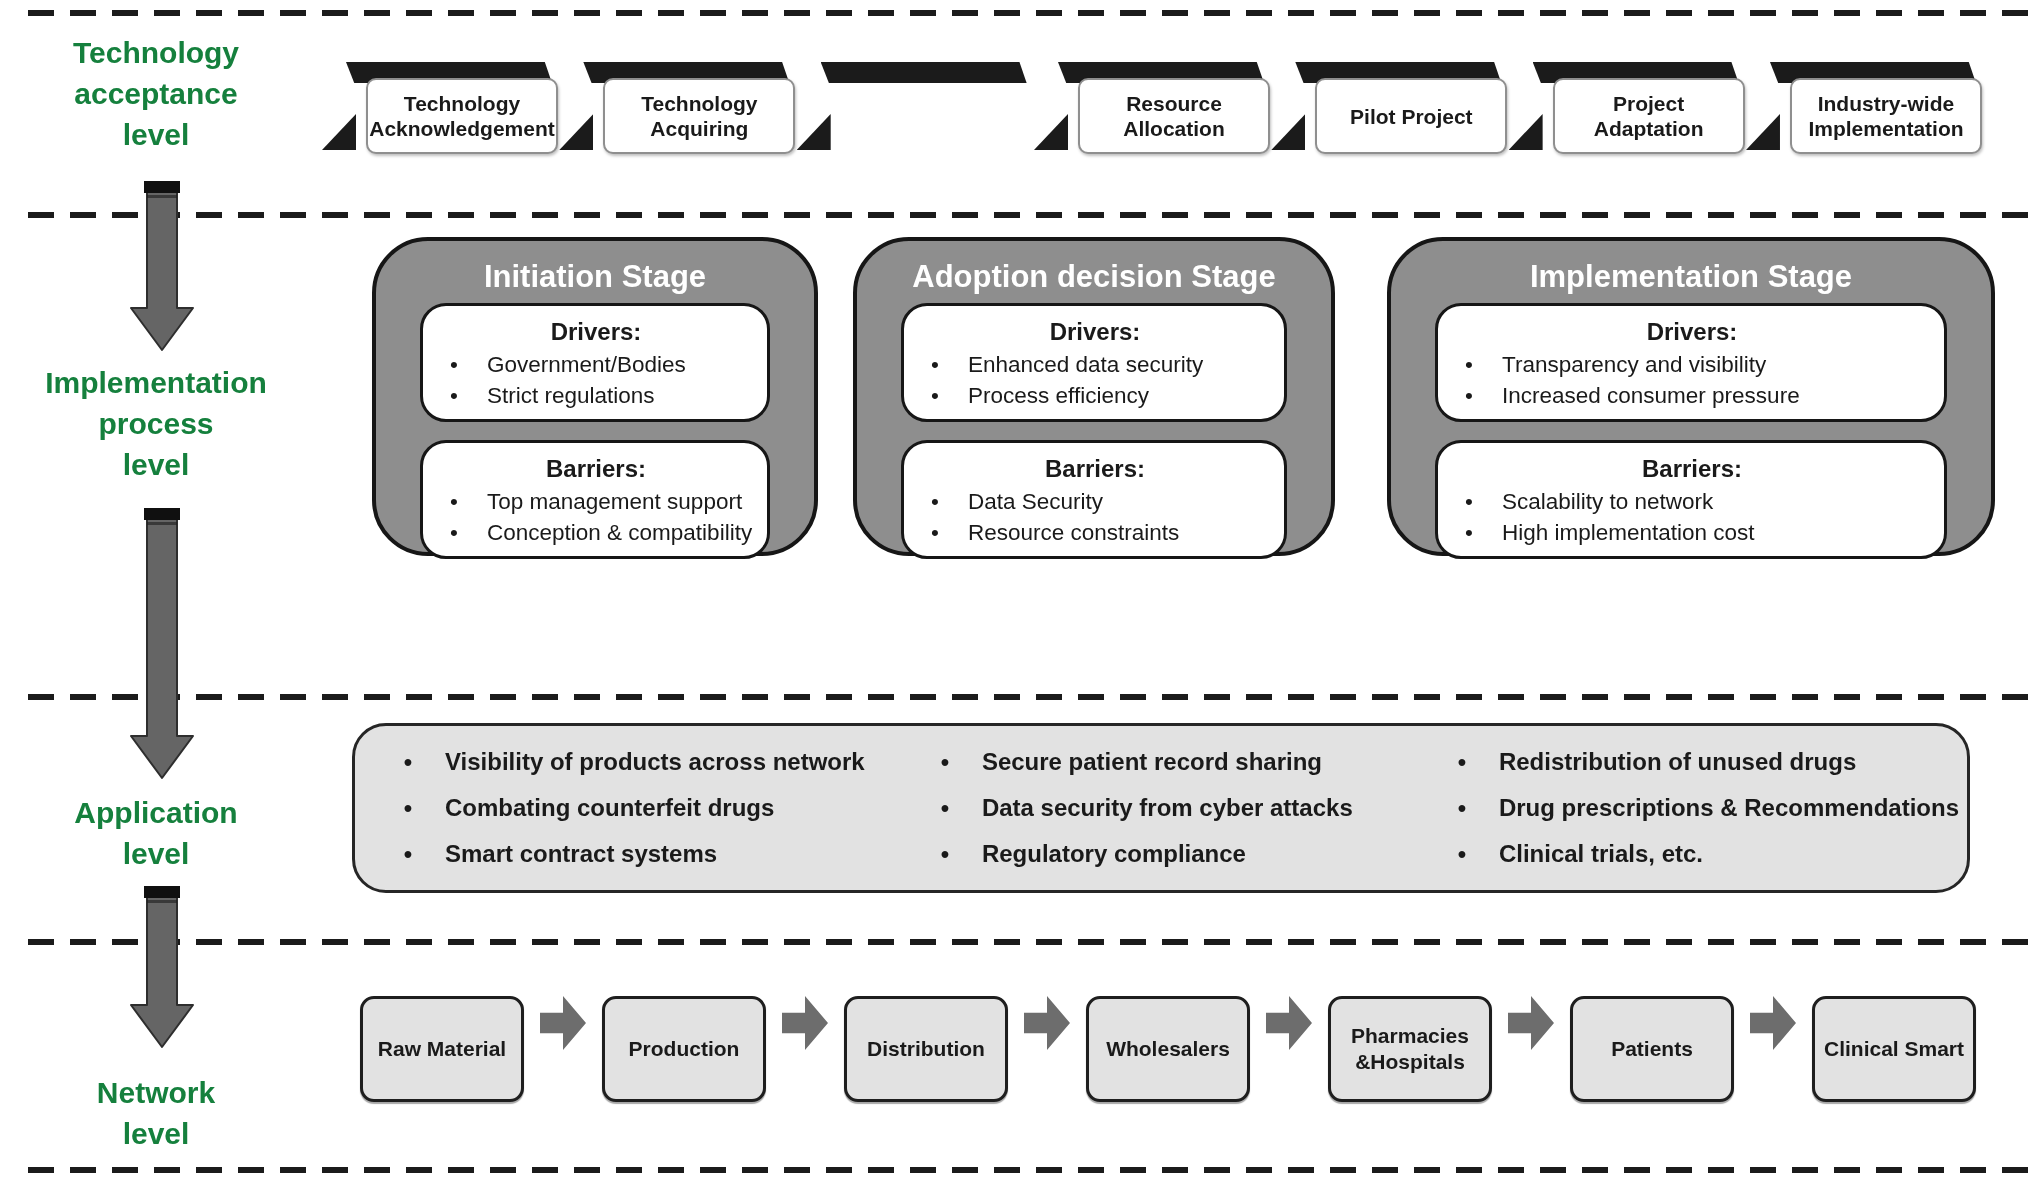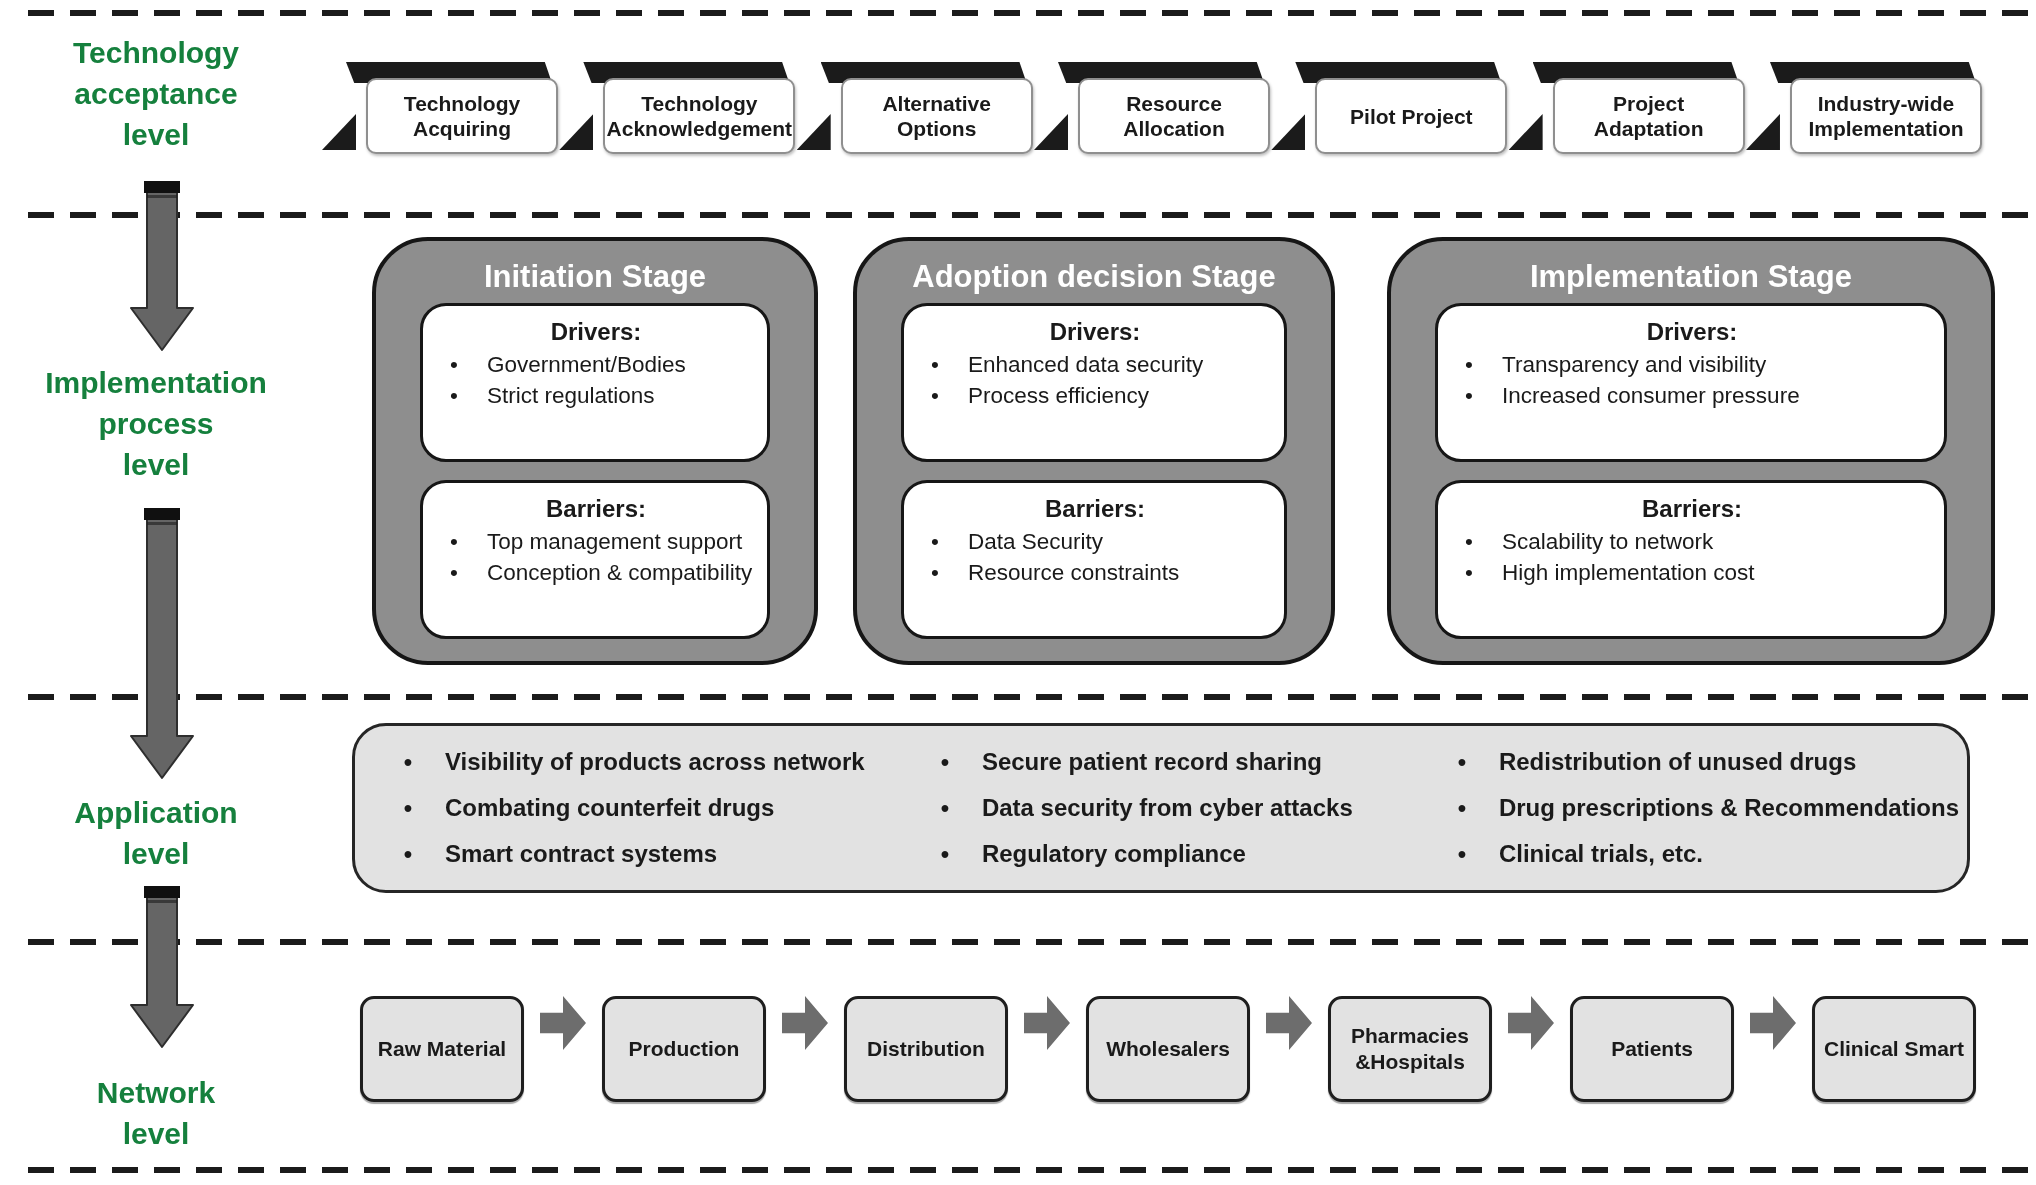--- a/index.html
+++ b/index.html
@@ -21,21 +21,21 @@
   .step{position:relative;width:200px;height:96px;flex:none;}
   .step-banner{position:absolute;top:0;left:-12px;right:6px;height:21px;background:#1b1b1b;
     clip-path:polygon(0 0,96.5% 0,100% 100%,4% 100%);}
   .step-tri{position:absolute;left:-36px;bottom:8px;width:34px;height:36px;background:#1b1b1b;
     clip-path:polygon(0 100%,100% 0,100% 100%);}
   .step-box{position:absolute;top:16px;left:8px;right:0;bottom:4px;background:#ffffff;
     border:2px solid #8f8f8f;border-radius:10px;box-shadow:1px 2px 3px rgba(0,0,0,0.25);
     display:flex;align-items:center;justify-content:center;text-align:center;
     font-weight:bold;font-size:21px;line-height:25px;padding:2px 6px;box-sizing:border-box;}
   
-  .stage{position:absolute;top:237px;height:428px;box-sizing:border-box;background:#8e8e8e;
+  .stage{position:absolute;top:237px;height:319px;box-sizing:border-box;background:#8e8e8e;
     border:4px solid #161616;border-radius:56px;padding:10px 44px 22px;
     display:flex;flex-direction:column;}
   .stage-title{color:#ffffff;font-weight:bold;font-size:31px;text-align:center;
     height:52px;line-height:52px;flex:none;}
   .stage-card{background:#ffffff;border:3px solid #161616;border-radius:26px;flex:1;
     padding:12px 12px 8px 14px;box-sizing:border-box;}
   .stage-card + .stage-card{margin-top:18px;}
   .card-heading{font-weight:bold;font-size:24px;text-align:center;margin-bottom:3px;}
   .card-item{display:flex;font-size:22.5px;line-height:31px;}
   .bullet{flex:none;width:18px;text-align:center;margin:0 24px 0 8px;}
@@ -99,31 +99,30 @@
       <polygon points="17,2 47,2 47,119 63,119 32,161 1,119 17,119" fill="#656565" stroke="#2e2e2e" stroke-width="2" stroke-linejoin="round"></polygon>
       <rect x="14" y="0" width="36" height="12" fill="#101010"></rect>
       <rect x="17" y="14" width="30" height="3" fill="#1c1c1c" opacity="0.6"></rect>
     </svg>
   </div>
 
   <div class="steps-row">
     <div class="step">
       <div class="step-banner"></div>
       <div class="step-tri"></div>
+      <div class="step-box">Technology Acknowledgement</div>
+    </div>
+    <div class="step">
+      <div class="step-banner"></div>
+      <div class="step-tri"></div>
       <div class="step-box">Technology Acquiring</div>
     </div>
     <div class="step">
       <div class="step-banner"></div>
       <div class="step-tri"></div>
-      <div class="step-box">Technology Acknowledgement</div>
-    </div>
-    <div class="step">
-      <div class="step-banner"></div>
-      <div class="step-tri"></div>
-      <div class="step-box">Alternative Options</div>
     </div>
     <div class="step">
       <div class="step-banner"></div>
       <div class="step-tri"></div>
       <div class="step-box">Resource Allocation</div>
     </div>
     <div class="step">
       <div class="step-banner"></div>
       <div class="step-tri"></div>
       <div class="step-box">Pilot Project</div>

